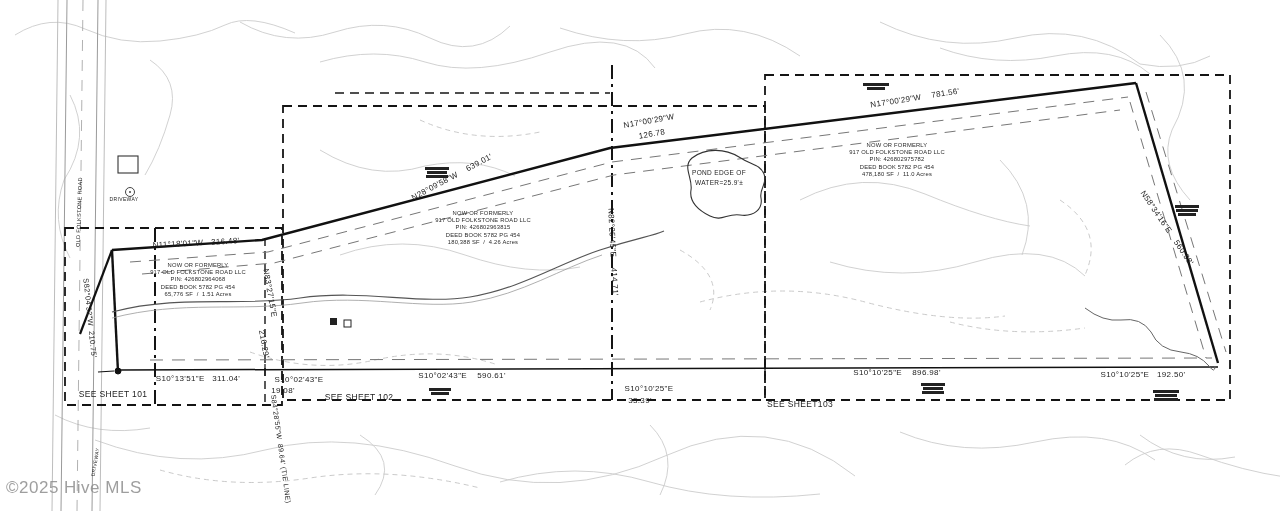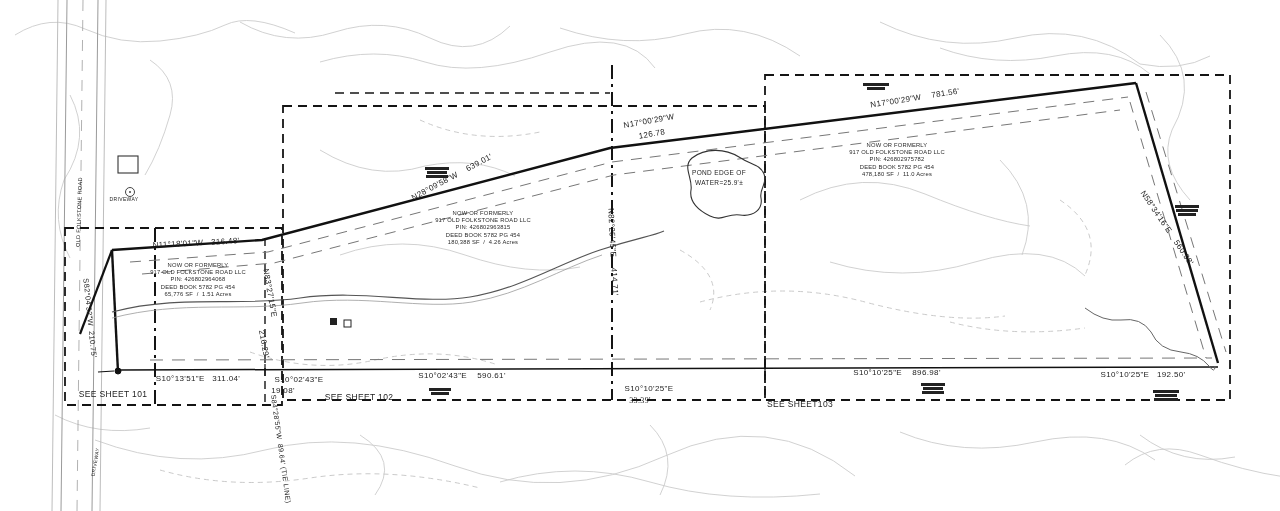--- a/index.html
+++ b/index.html
@@ -157,30 +157,31 @@
       <span class="lbl" style="left: 90px; top: 318px; font-size: 7.5px; --r: 84deg;">S82°04'32"W  210.75'</span>
       <span class="lbl" style="left: 270px; top: 293px; font-size: 8px; --r: 80deg;">N83°27'15"E</span>
       <span class="lbl" style="left: 264px; top: 344px; font-size: 8px; --r: 80deg;">216.29'</span>
       <span class="lbl" style="left: 613px; top: 252px; font-size: 8px; --r: 87deg;">N82°25'45"E    414.71'</span>
       <span class="lbl" style="left: 1167px; top: 228px; font-size: 8px; --r: 56deg;">N58°34'16"E    560.38'</span>
       <span class="lbl" style="left: 198px; top: 378px; font-size: 8px; --r: 0deg;">S10°13'51"E   311.04'</span>
       <span class="lbl" style="left: 299px; top: 379px; font-size: 8px; --r: 0deg;">S10°02'43"E</span>
       <span class="lbl" style="left: 283px; top: 390px; font-size: 8px; --r: 0deg;">19.08'</span>
       <span class="lbl" style="left: 462px; top: 375px; font-size: 8px; --r: 0deg;">S10°02'43"E    590.61'</span>
       <span class="lbl" style="left: 649px; top: 388px; font-size: 8px; --r: 0deg;">S10°10'25"E</span>
-      <span class="lbl" style="left: 640px; top: 400px; font-size: 8px; font-family: Liberation Serif, serif; --r: 0deg;">33.39'</span>
+      <span class="lbl" style="left: 640px; top: 400px; font-size: 8px; --r: 0deg;">33.39'</span>
       <span class="lbl" style="left: 897px; top: 372px; font-size: 8px; --r: 0deg;">S10°10'25"E    896.98'</span>
       <span class="lbl" style="left: 1143px; top: 374px; font-size: 8px; --r: 0deg;">S10°10'25"E   192.50'</span>
       <span class="lbl" style="left: 281px; top: 449px; font-size: 7px; --r: 82deg;">S84°28'55"W  89.64' (TIE LINE)</span>
       <span class="lbl" style="left: 113px; top: 394px; font-size: 8.5px; text-align: right; --r: 0deg;">SEE SHEET 101</span>
       <span class="lbl" style="left: 337px; top: 397px; font-size: 8.5px; padding-left: 44px; --r: 0deg;">SEE SHEET 102</span>
       <span class="lbl" style="left: 800px; top: 396px; font-size: 8.5px; margin-top: 8px; --r: 0deg;">SEE SHEET103</span>
       <span class="lbl" style="left: 719px; top: 172px; font-size: 6.5px; --r: 0deg;">POND EDGE OF</span>
       <span class="lbl" style="left: 719px; top: 182px; font-size: 6.5px; --r: 0deg;">WATER=25.9'±</span>
       <span class="lbl" style="left: 79px; top: 212px; font-size: 5.5px; --r: -88deg;">OLD FOLKSTONE ROAD</span>
       <span class="lbl" style="left: 124px; top: 199px; font-size: 5px; --r: 0deg;">DRIVEWAY</span>
       <span class="lbl" style="left: 95px; top: 462px; font-size: 5px; --r: -80deg;">DRIVEWAY</span>
       <div class="blk" style="left: 198px; top: 262px;"><div>NOW OR FORMERLY</div><div>917 OLD FOLKSTONE ROAD LLC</div><div>PIN: 426802964068</div><div>DEED BOOK 5782 PG 454</div><div>65,776 SF  /  1.51 Acres</div></div>
       <div class="blk" style="left: 483px; top: 210px;"><div>NOW OR FORMERLY</div><div>917 OLD FOLKSTONE ROAD LLC</div><div>PIN: 426802963815</div><div>DEED BOOK 5782 PG 454</div><div>180,388 SF  /  4.26 Acres</div></div>
       <div class="blk" style="left: 897px; top: 142px;"><div>NOW OR FORMERLY</div><div>917 OLD FOLKSTONE ROAD LLC</div><div>PIN: 426802975782</div><div>DEED BOOK 5782 PG 454</div><div>478,180 SF  /  11.0 Acres</div></div>
     </div>
 
+  <span id="watermark">©2025 Hive MLS</span>
 </div>
 
 </body></html>

